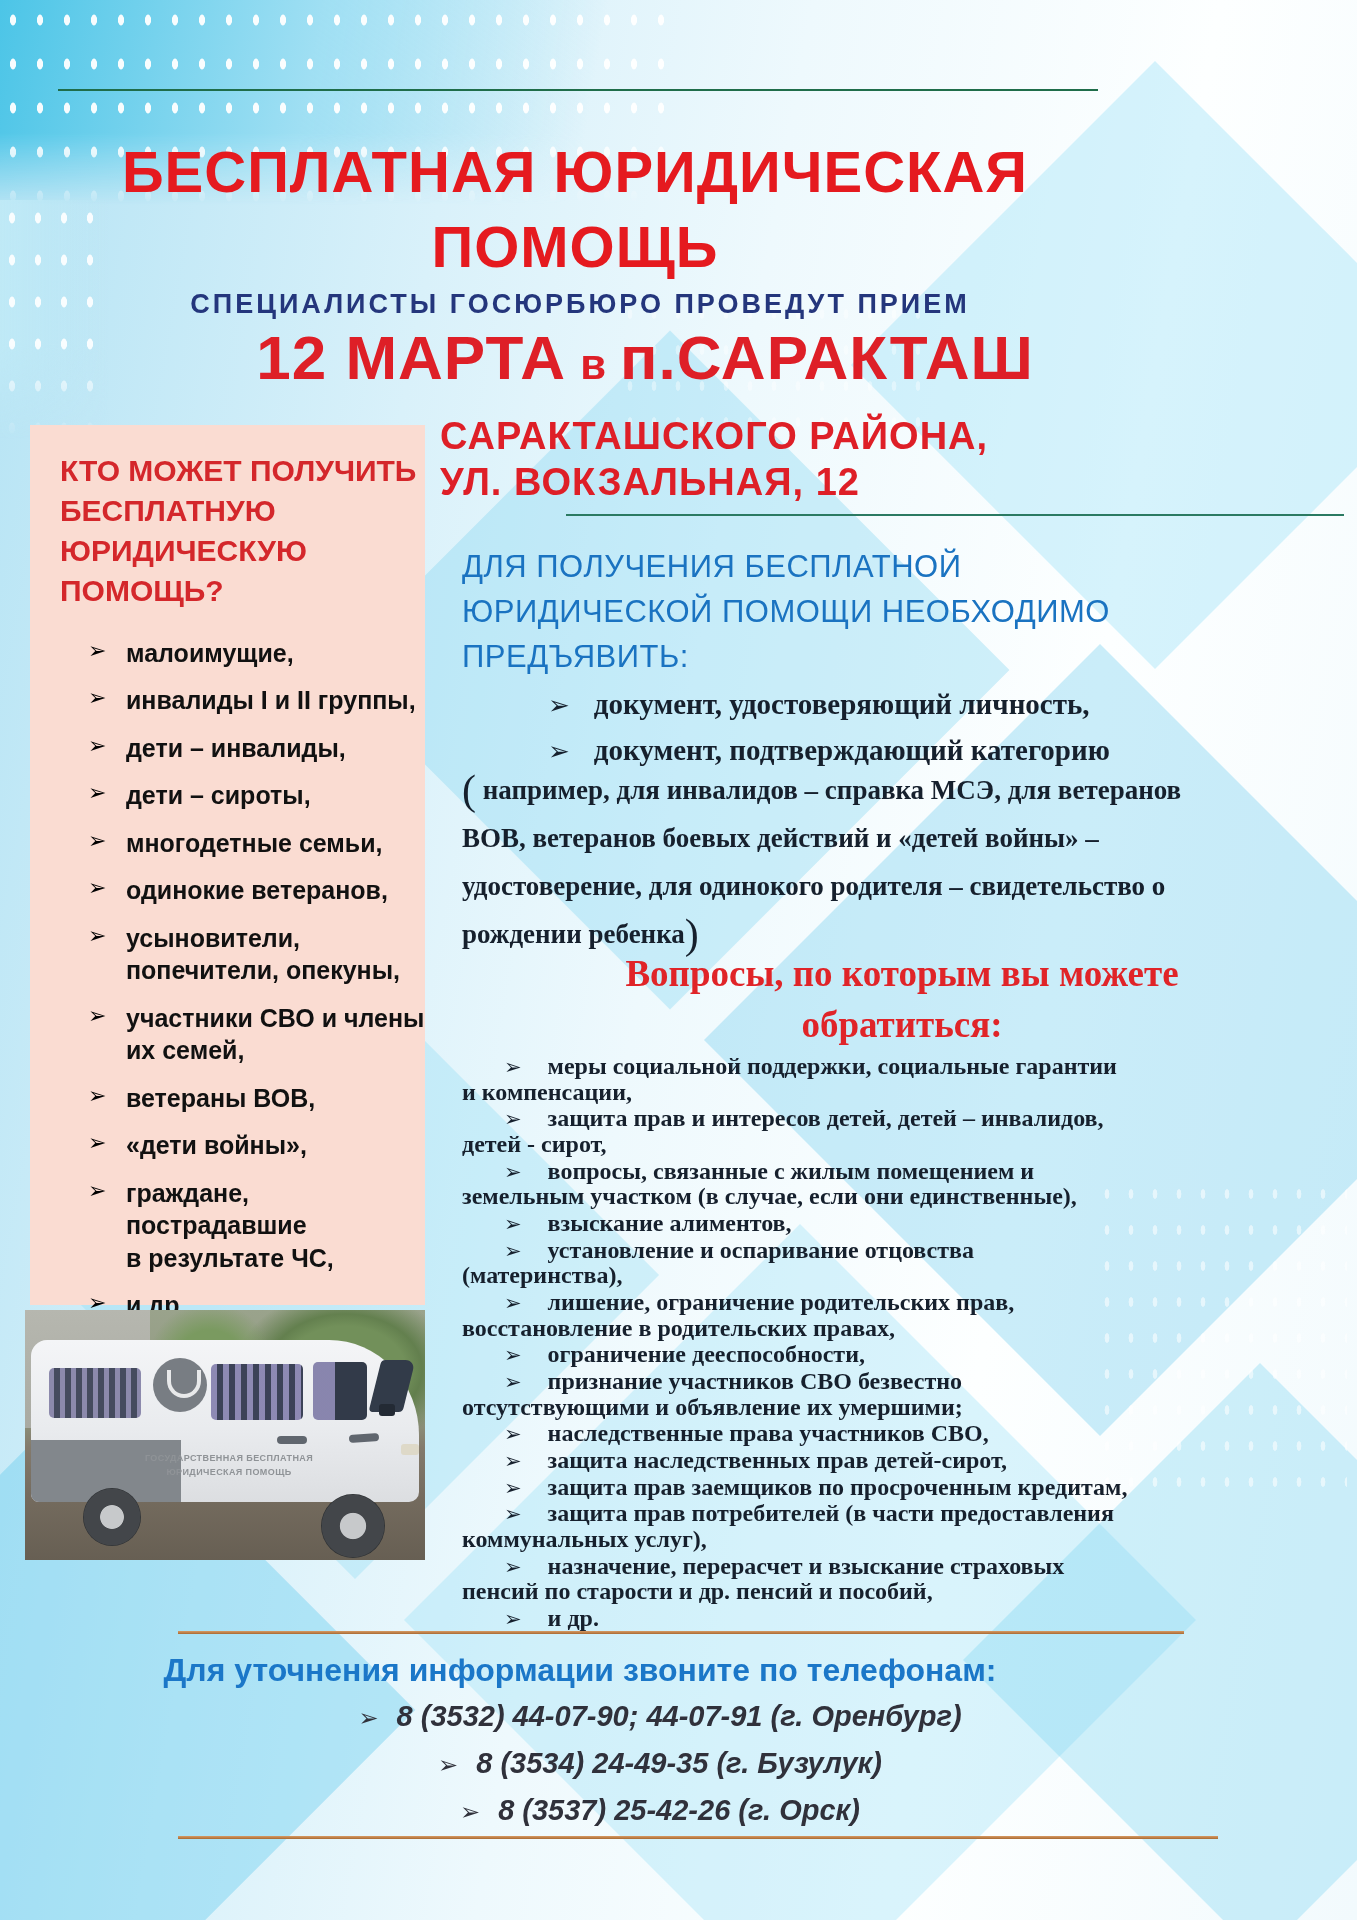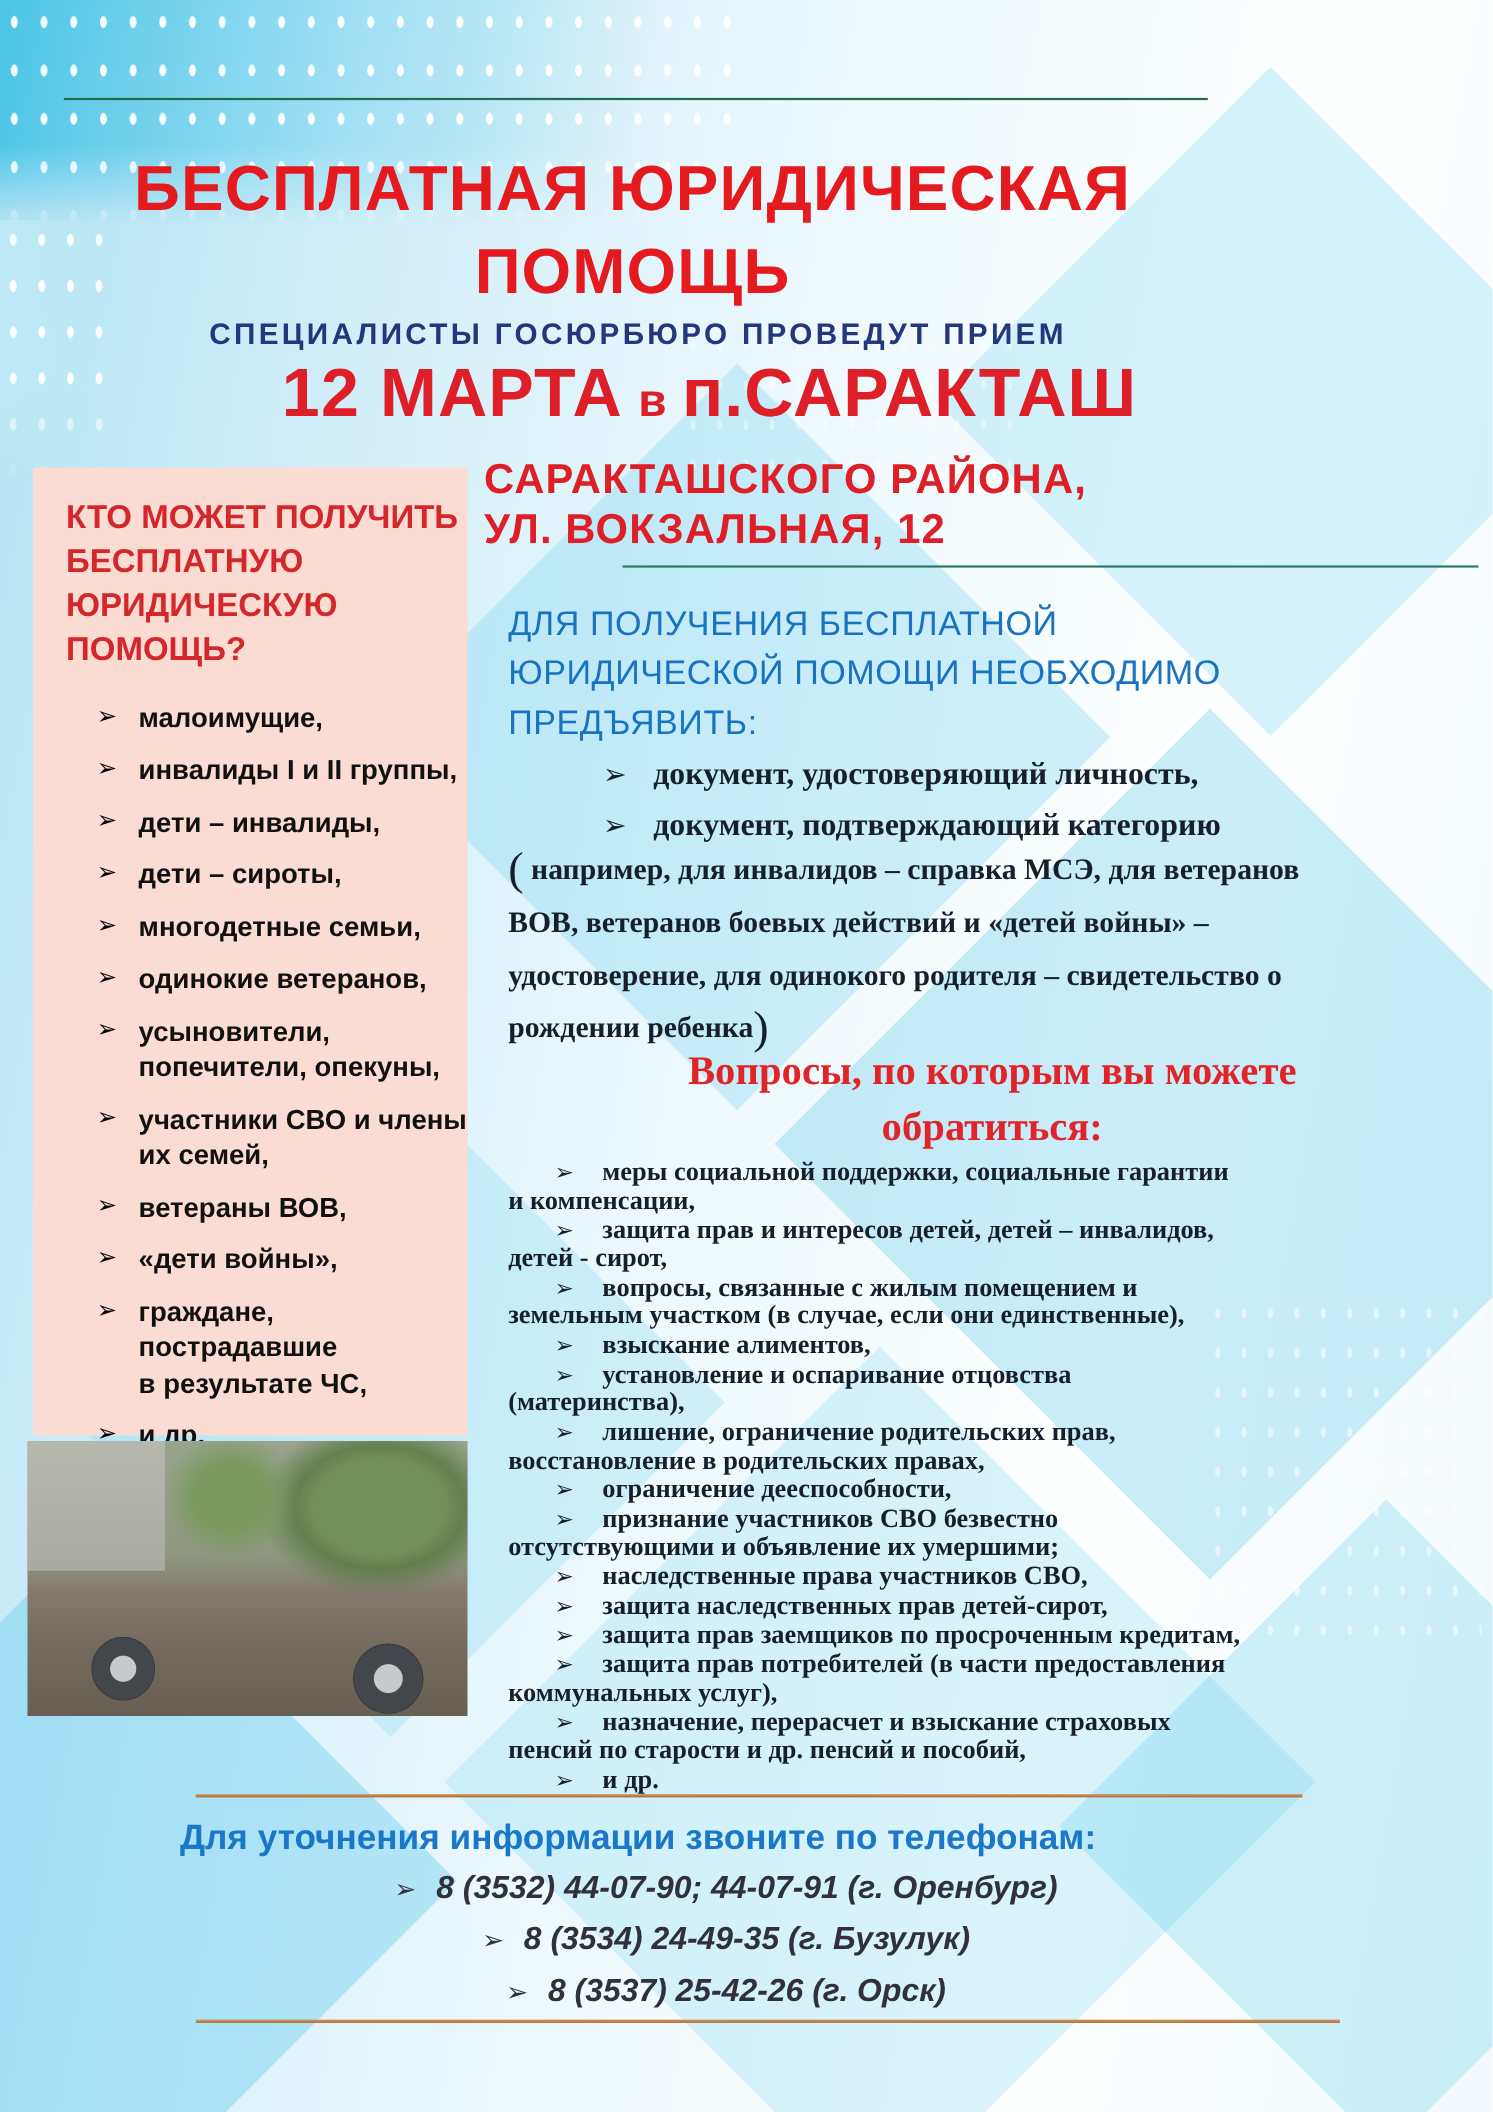--- a/index.html
+++ b/index.html
@@ -217,20 +217,34 @@
           <span class="blt">➢</span>
           <span class="txt">и др.</span>
         </li>
     </ul>
   </aside>
 
   <figure class="photo">
     <div class="ph-bldg"></div>
     <div class="ph-tree1"></div>
     <div class="ph-tree2"></div>
+    <div class="van">
+      <div class="van-gray"></div>
+      <div class="van-win w1"></div>
+      <div class="van-win w2"></div>
+      <div class="van-win w3"></div>
+      <div class="van-cabwin"></div>
+      <div class="van-logo"></div>
+      <div class="van-text">ГОСУДАРСТВЕННАЯ БЕСПЛАТНАЯ
+ЮРИДИЧЕСКАЯ ПОМОЩЬ</div>
+      <div class="van-handle h1"></div>
+      <div class="van-handle h2"></div>
+      <div class="van-mirror"></div>
+      <div class="van-light"></div>
+    </div>
     <div class="wheel wh-r"></div>
     <div class="wheel wh-f"></div>
   </figure>
 
   <h2 class="docs-heading">ДЛЯ ПОЛУЧЕНИЯ БЕСПЛАТНОЙ
 ЮРИДИЧЕСКОЙ ПОМОЩИ НЕОБХОДИМО
 ПРЕДЪЯВИТЬ:</h2>
   <ul class="docs-list">
     <li><span class="blt">➢</span><span>документ, удостоверяющий личность,</span></li>
     <li><span class="blt">➢</span><span>документ, подтверждающий категорию</span></li>

